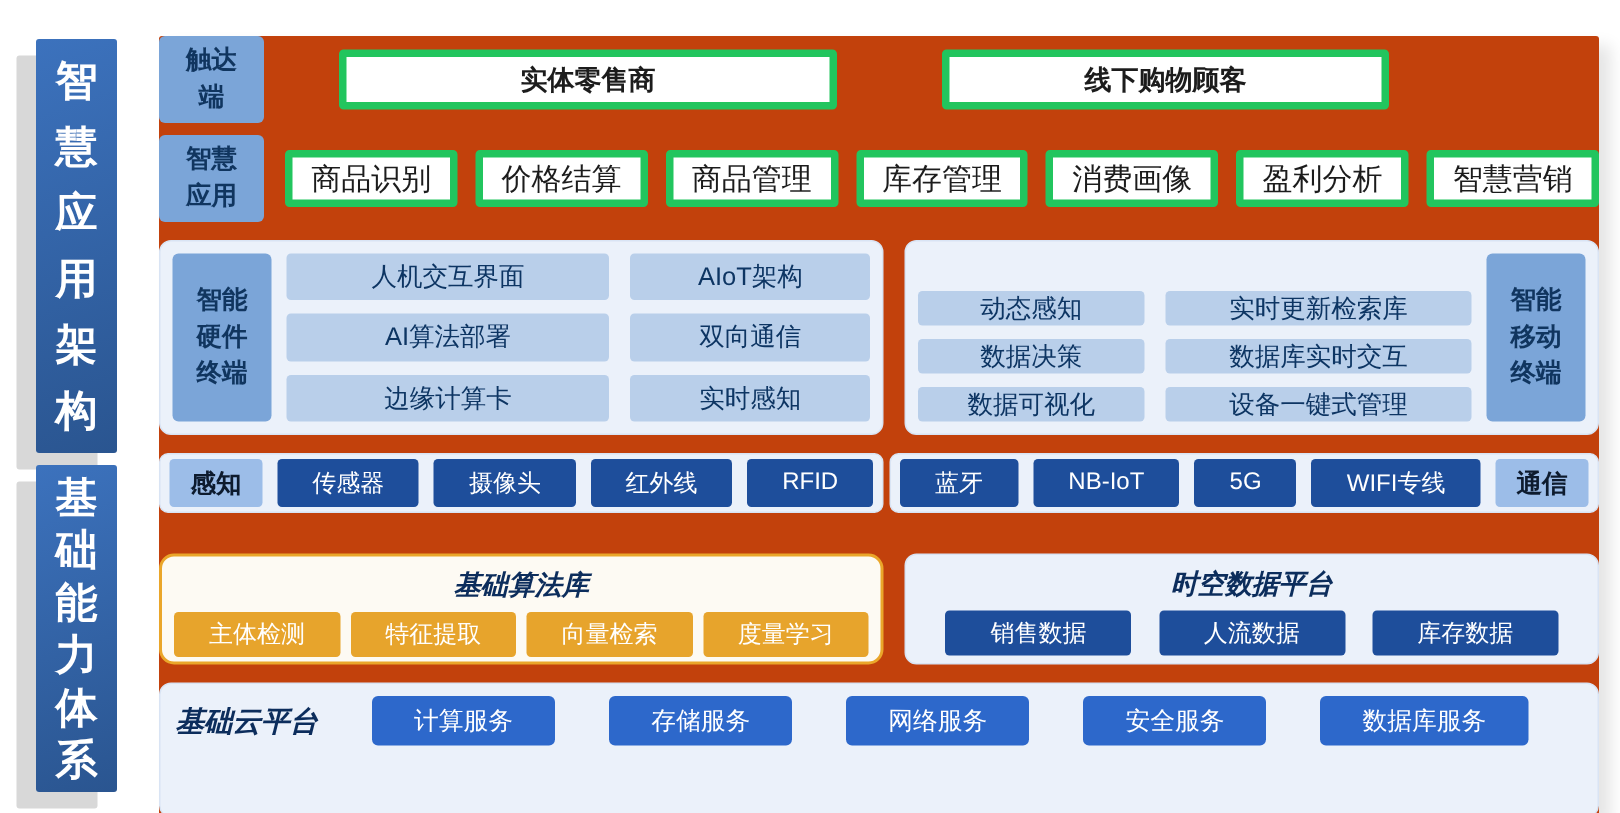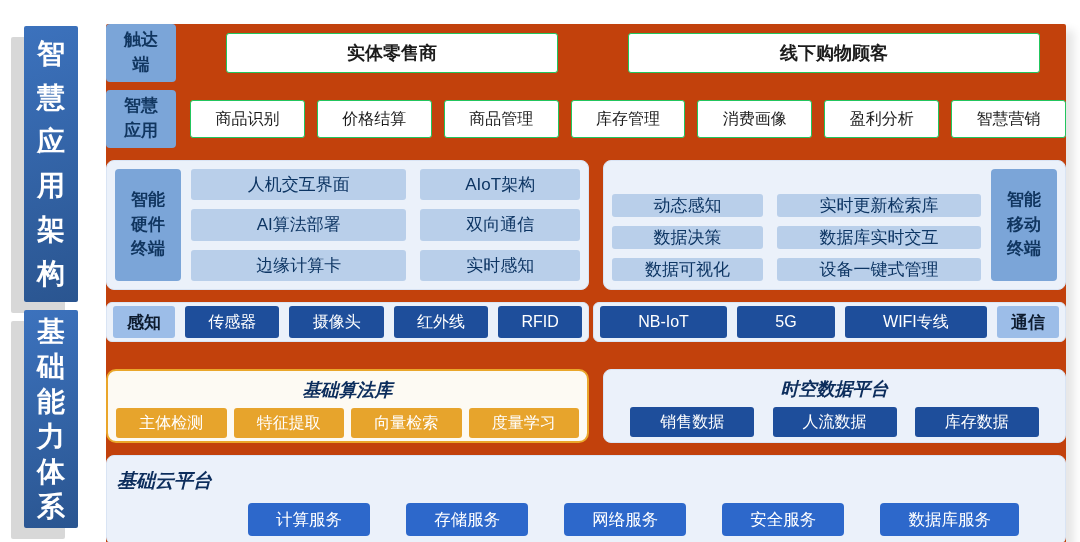--- a/index.html
+++ b/index.html
@@ -31,27 +31,27 @@
   .row-cloud { height:90px; align-items:stretch; }
 
   
   .label-box { background:#7ba5d8; color:#10355f; font-weight:700; font-size:17px;
                line-height:1.45; border-radius:4px; display:flex; align-items:center;
                justify-content:center; text-align:center; word-break:break-all; }
   .label-sm { width:70px; align-self:stretch; padding:0 13px; }
   .label-side { width:66px; align-self:stretch; padding:1px 12px; }
 
   
-  .white-box { background:#fff; border:1px solid #22c55e; border-radius:3px;
+  .white-box { background:#fff; border:5px solid #22c55e; border-radius:3px;
                display:flex; align-items:center; justify-content:center; color:#1c1c1c;text-align:center; }
   .reach-box { height:40px; font-weight:700; font-size:18px; }
   .reach-box.retailer { width:332px; margin-left:50px; }
-  .reach-box.customer { width:412px; margin-left:70px; }
+  .reach-box.customer { width:298px; margin-left:70px; }
   .apps-items { display:flex; flex:1; gap:12px; margin-left:14px; }
-  .app-box { height:38px; font-size:16px; flex:1; }
+  .app-box { height:38px; font-size:20px; flex:1; }
 
   
   .group { background:#ebf1fa; border:1px solid #d9e4f4; border-radius:8px; }
 
   
   .terminal-group { display:flex; align-items:stretch; padding:8px; gap:10px; }
   .terminal-left { flex:0 0 483px; }
   .terminal-right { flex:1;align-items:flex-end; }
   .terminal-grid { flex:1; display:grid; gap:9px 14px; }
   .grid-hw { grid-template-columns:1.35fr 1fr; }
@@ -78,21 +78,21 @@
                 text-align:center; margin:2px 0 6px; }
   .algo-items { display:flex; gap:7px; flex:1; }
   .orange-item { background:#e7a42c; color:#fff; flex:1; height:30px; border-radius:3px;
                  display:flex; align-items:center; justify-content:center; font-size:16px; }
   .st-items { display:flex; justify-content:space-evenly; align-items:center; flex:1; }
   .st-items .dark-item { flex:0 0 124px; height:30px; padding:0; }
 
   
   .cloud-group { flex:1; display:flex; flex-direction:row; padding:8px 10px; }
   .cloud-group .plat-title { font-size:19px; margin:4px 0 8px; }
-  .cloud-items { display:flex; justify-content:space-evenly; align-items:flex-end; flex:1; }
+  .cloud-items { display:flex; justify-content:space-evenly; align-items:flex-start; flex:1; }
   .service-item { background:#2d68cb; color:#fff; height:33px; padding:0 28px; border-radius:4px;
                   display:flex; align-items:center; justify-content:center; font-size:16.5px; }
 </style>
 </head>
 <body>
 
 <div class="stage">
 
   <div class="rail rail-top">
     <div class="rail-text">智慧应用架构</div>
@@ -149,20 +149,21 @@
 
     <div class="row row-net">
       <div class="group net-group net-left">
         <div class="tag-label">感知</div>
         <div class="dark-item">传感器</div>
         <div class="dark-item">摄像头</div>
         <div class="dark-item">红外线</div>
         <div class="dark-item">RFID</div>
       </div>
       <div class="group net-group net-right">
+        <div class="dark-item">蓝牙</div>
         <div class="dark-item">NB-IoT</div>
         <div class="dark-item">5G</div>
         <div class="dark-item">WIFI专线</div>
         <div class="tag-label">通信</div>
       </div>
     </div>
 
     <div class="row row-platforms">
       <div class="plat-group algo-group">
         <div class="plat-title">基础算法库</div>

